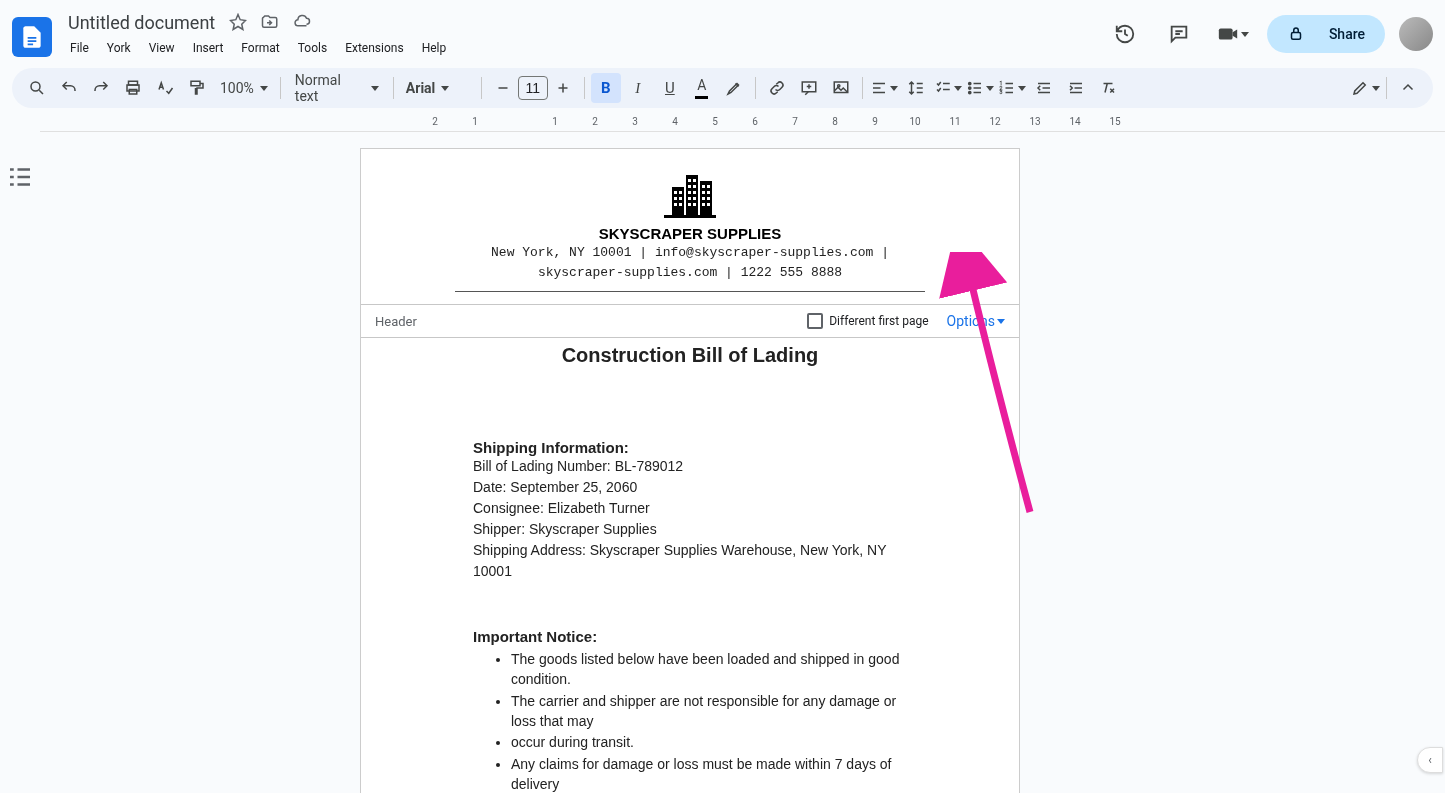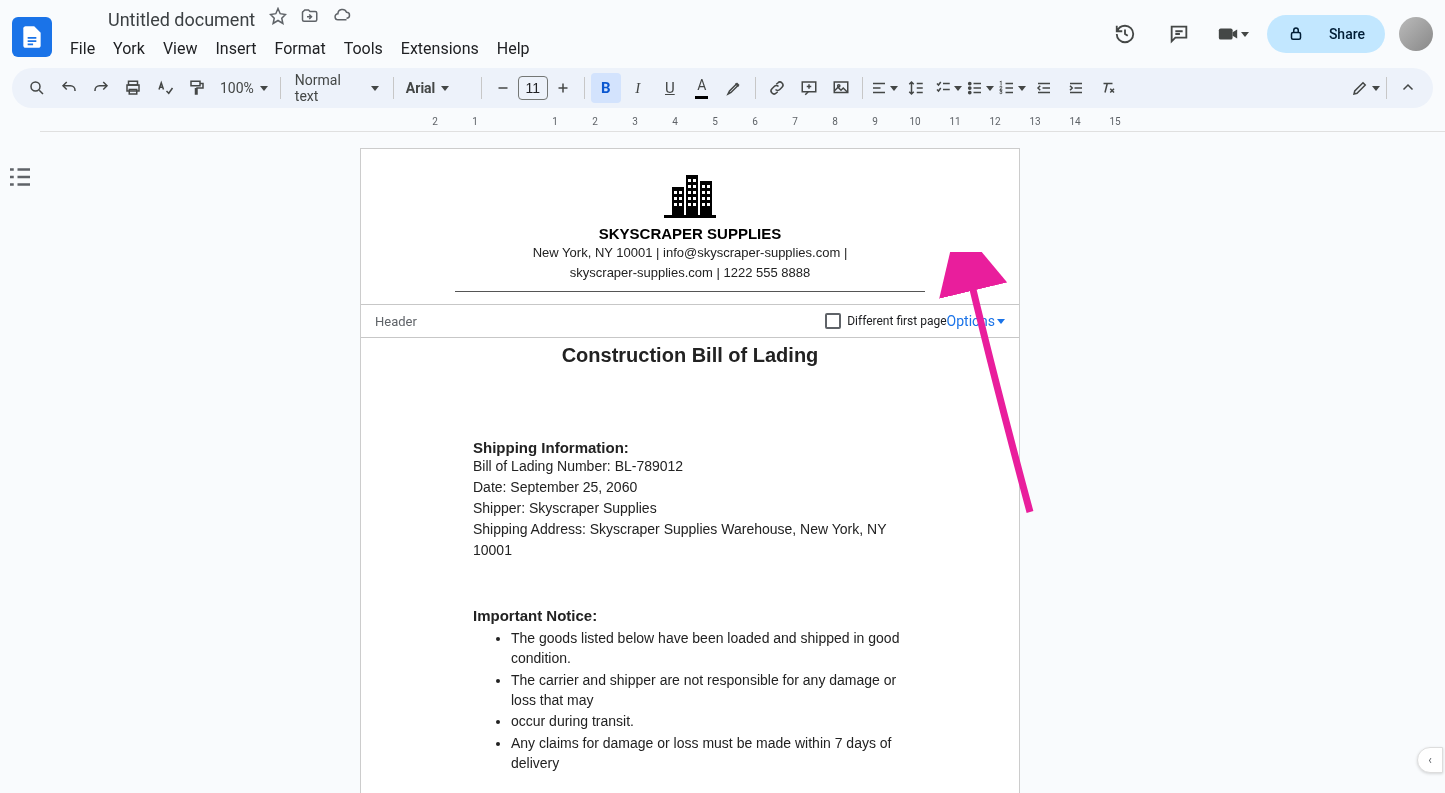--- a/index.html
+++ b/index.html
@@ -3,26 +3,26 @@
 <meta charset="utf-8">
 <style>
 * { margin: 0; padding: 0; box-sizing: border-box; }
 body { font-family: 'Google Sans', Roboto, Arial, sans-serif; background: #f9fbfd; overflow: hidden; width: 1445px; height: 793px; position: relative; }
 
 
 .titlebar { display: flex; align-items: center; padding: 8px 12px 0 12px; height: 60px; }
 .doc-logo { width: 40px; height: 40px; background: #1a73e8; border-radius: 6px; display: flex; align-items: center; justify-content: center; margin-right: 10px; margin-top: 6px; }
 .doc-logo svg { width: 26px; height: 26px; }
 .title-area { flex: 1; }
-.title-row { display: flex; gap: 8px; height: 26px; margin-left: 40px; }
+.title-row { display: flex; align-items: center; gap: 8px; height: 26px; }
 .doc-title { font-size: 18px; color: #3c4043; padding: 2px 6px; }
 .title-icons { display: flex; gap: 14px; color: #5f6368; }
 .title-icons svg { width: 18px; height: 18px; cursor: pointer; }
 .menubar { display: flex; gap: 2px; margin-top: 2px; }
-.menubar span { font-size: 16px; color: #202124; padding: 4px 8px; border-radius: 4px; cursor: pointer; }
+.menubar span { font-size: 12px; color: #202124; padding: 4px 8px; border-radius: 4px; cursor: pointer; }
 .right-controls { display: flex; align-items: center; gap: 14px; }
 .icon-btn { width: 40px; height: 40px; display: flex; align-items: center; justify-content: center; border-radius: 50%; cursor: pointer; color: #444746; }
 .icon-btn svg { width: 22px; height: 22px; }
 .meet-btn { display: flex; align-items: center; gap: 2px; }
 .share-btn { display: flex; align-items: center; gap: 24px; background: #c2e7ff; padding: 10px 20px; border-radius: 40px; font-size: 14px; font-weight: 500; color: #001d35; cursor: pointer; }
 .share-btn svg { width: 18px; height: 18px; }
 .avatar { width: 34px; height: 34px; border-radius: 50%; background: #ccc; background-size: cover; }
 
 
 .toolbar-wrap { padding: 8px 12px; }
@@ -48,25 +48,25 @@
 .canvas-area { display: flex; height: calc(100% - 124px); overflow: hidden; }
 .left-gutter { width: 40px; padding-top: 30px; display: flex; justify-content: center; }
 .outline-btn { width: 30px; height: 30px; border-radius: 4px; display:flex; align-items:center; justify-content:center; color:#5f6368; cursor:pointer; }
 
 .page-scroll { flex: 1; overflow: auto; padding: 16px 0 0 0; position: relative; }
 .page { width: 660px; margin-left: 320px; background: #fff; border: 1px solid #ccc; min-height: 840px; position: relative; }
 
 .page-header { padding: 20px 18px 12px; text-align: center; border-bottom: 1px solid #c7c7c7; position: relative; }
 .building-logo { height: 50px; display: flex; justify-content: center; margin-bottom: 6px; }
 .company-name { font-family: Liberation Sans, sans-serif; font-size: 15px; font-weight: bold; color: #000; }
-.company-info { font-family: Liberation Sans, sans-serif; font-size: 13px; color: #222; margin-top: 2px; line-height: 1.35; }
+.company-info { font-family: Liberation Mono, monospace; font-size: 13px; color: #222; margin-top: 2px; line-height: 1.35; }
 .hr-line { border: none; border-top: 1px solid #555; margin: 10px auto 0; width: 470px; }
 
 .header-band { display: flex; align-items: center; justify-content: space-between; padding: 8px 14px; border-bottom: 1px solid #c7c7c7; font-size: 13px; color: #5f6368; }
-.hb-right { display: flex; }
+.hb-right { display: flex; gap: 18px; }
 .chk { display: flex; align-items: center; gap: 6px; font-size: 12px; color: #202124; }
 .chk-box { width: 16px; height: 16px; border: 2px solid #5f6368; border-radius: 2px; }
 .options-link { color: #1a73e8; font-size: 14px; cursor: pointer; display: flex; align-items: center; gap: 2px; }
 
 .doc-body { padding: 0 18px 30px; font-family: Arial; color: #222; }
 .doc-h1 { font-size: 20px; font-weight: bold; text-align: center; margin-top: 6px; }
 .section-head { font-weight: bold; font-size: 15px; margin-top: 72px; }
 .section-head.second { margin-top: 46px; }
 .body-line { font-size: 14px; line-height: 1.5; padding-left: 0; }
 .notice-list { margin: 4px 0 0 38px; font-size: 14px; line-height: 1.45; }
@@ -411,20 +411,21 @@
       </div>
 
       <div class="doc-body">
         <div class="doc-h1">Construction Bill of Lading</div>
 
         <div class="indent-block">
           <div class="section-head">Shipping Information:</div>
           <div id="ship-lines">
               <div class="body-line">Bill of Lading Number: BL-789012</div>
               <div class="body-line">Date: September 25, 2060</div>
+              <div class="body-line">Consignee: Elizabeth Turner</div>
               <div class="body-line">Shipper: Skyscraper Supplies</div>
               <div class="body-line">Shipping Address: Skyscraper Supplies Warehouse, New York, NY 10001</div>
             </div>
 
           <div class="section-head second">Important Notice:</div>
           <ul class="notice-list" id="notice-list">
               <li>The goods listed below have been loaded and shipped in good condition.</li>
               <li>The carrier and shipper are not responsible for any damage or loss that may</li>
               <li>occur during transit.</li>
               <li>Any claims for damage or loss must be made within 7 days of delivery</li>

